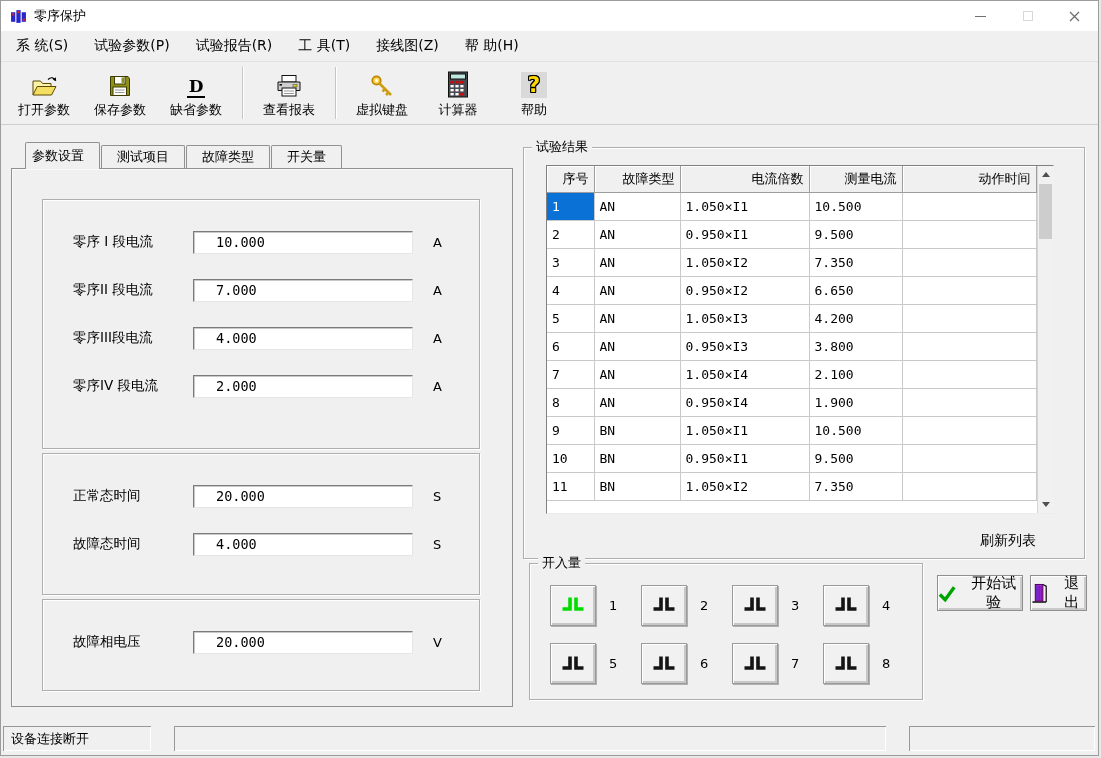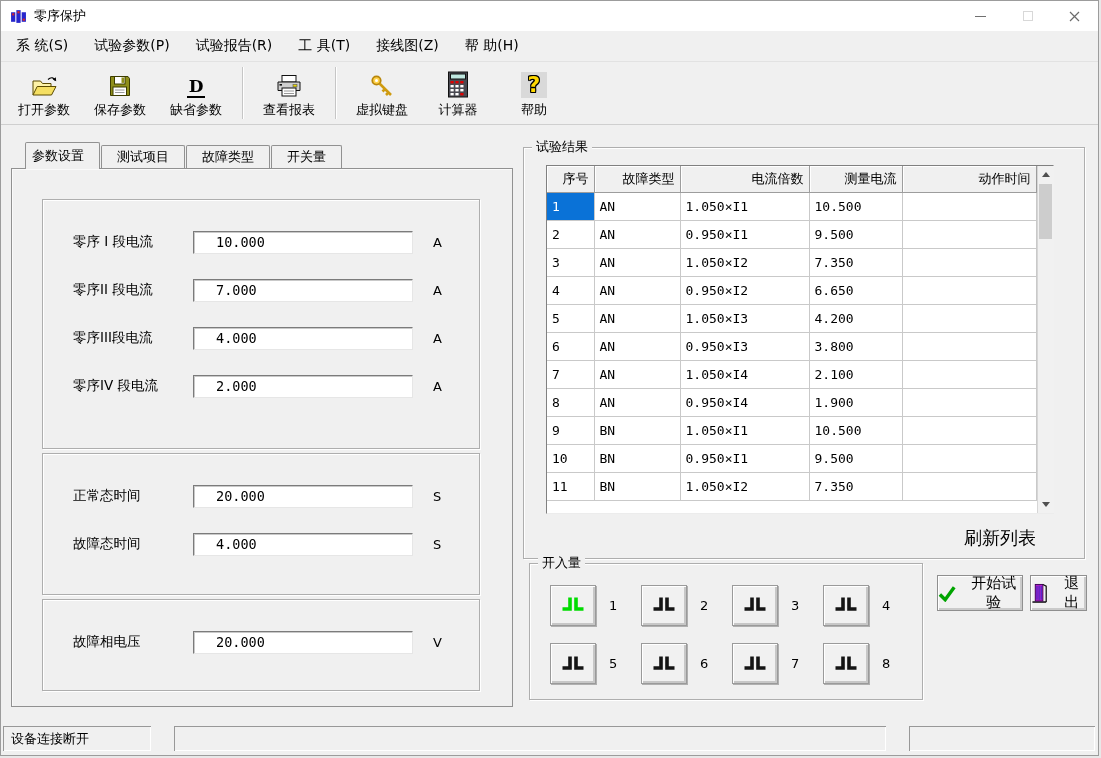--- a/index.html
+++ b/index.html
@@ -69,21 +69,21 @@
   td.sel { background: #0a72d7; color: #fff; }
   .vscroll { width: 17px; background: #f1f1f1; border-left: 1px solid #d6d6d6; display: flex;
     flex-direction: column; align-items: center; }
   .varrow { width: 17px; height: 17px; display: flex; align-items: center; justify-content: center; flex: none; }
   .varrow.down { margin-top: auto; }
   .tri-up { width: 0; height: 0; border-left: 4px solid transparent; border-right: 4px solid transparent;
     border-bottom: 5px solid #505050; }
   .tri-down { width: 0; height: 0; border-left: 4px solid transparent; border-right: 4px solid transparent;
     border-top: 5px solid #505050; }
   .vthumb { width: 13px; height: 55px; background: #cdcdcd; margin-top: 1px; flex: none; }
-  .refresh { position: absolute; right: 48px; bottom: 8px; font-size: 18px; margin-left: 40px; }
+  .refresh { position: absolute; right: 48px; bottom: 8px; font-size: 14px; margin-left: 40px; }
   
   .kairu-group { left: 528px; top: 436px; width: 394px; height: 137px; }
   .sw-grid { position: absolute; left: 20px; top: 16px; right: 8px; bottom: 10px; display: grid;
     grid-template-columns: repeat(4, 1fr); row-gap: 8px; align-items: center; }
   .sw-cell { display: flex; align-items: center; gap: 13px; }
   .sw-btn { width: 46px; height: 41px; background: #f1f1f1; border: 1px solid #9a9a9a;
     box-shadow: inset 1px 1px 0 #fff, inset -2px -2px 0 #c7c7c7, 1px 1px 0 #b0b0b0;
     display: flex; align-items: center; justify-content: center; color: #141414; padding: 0; }
   .sw-btn.on { color: #00dc00; }
   .sw-num { font-size: 13px; }

